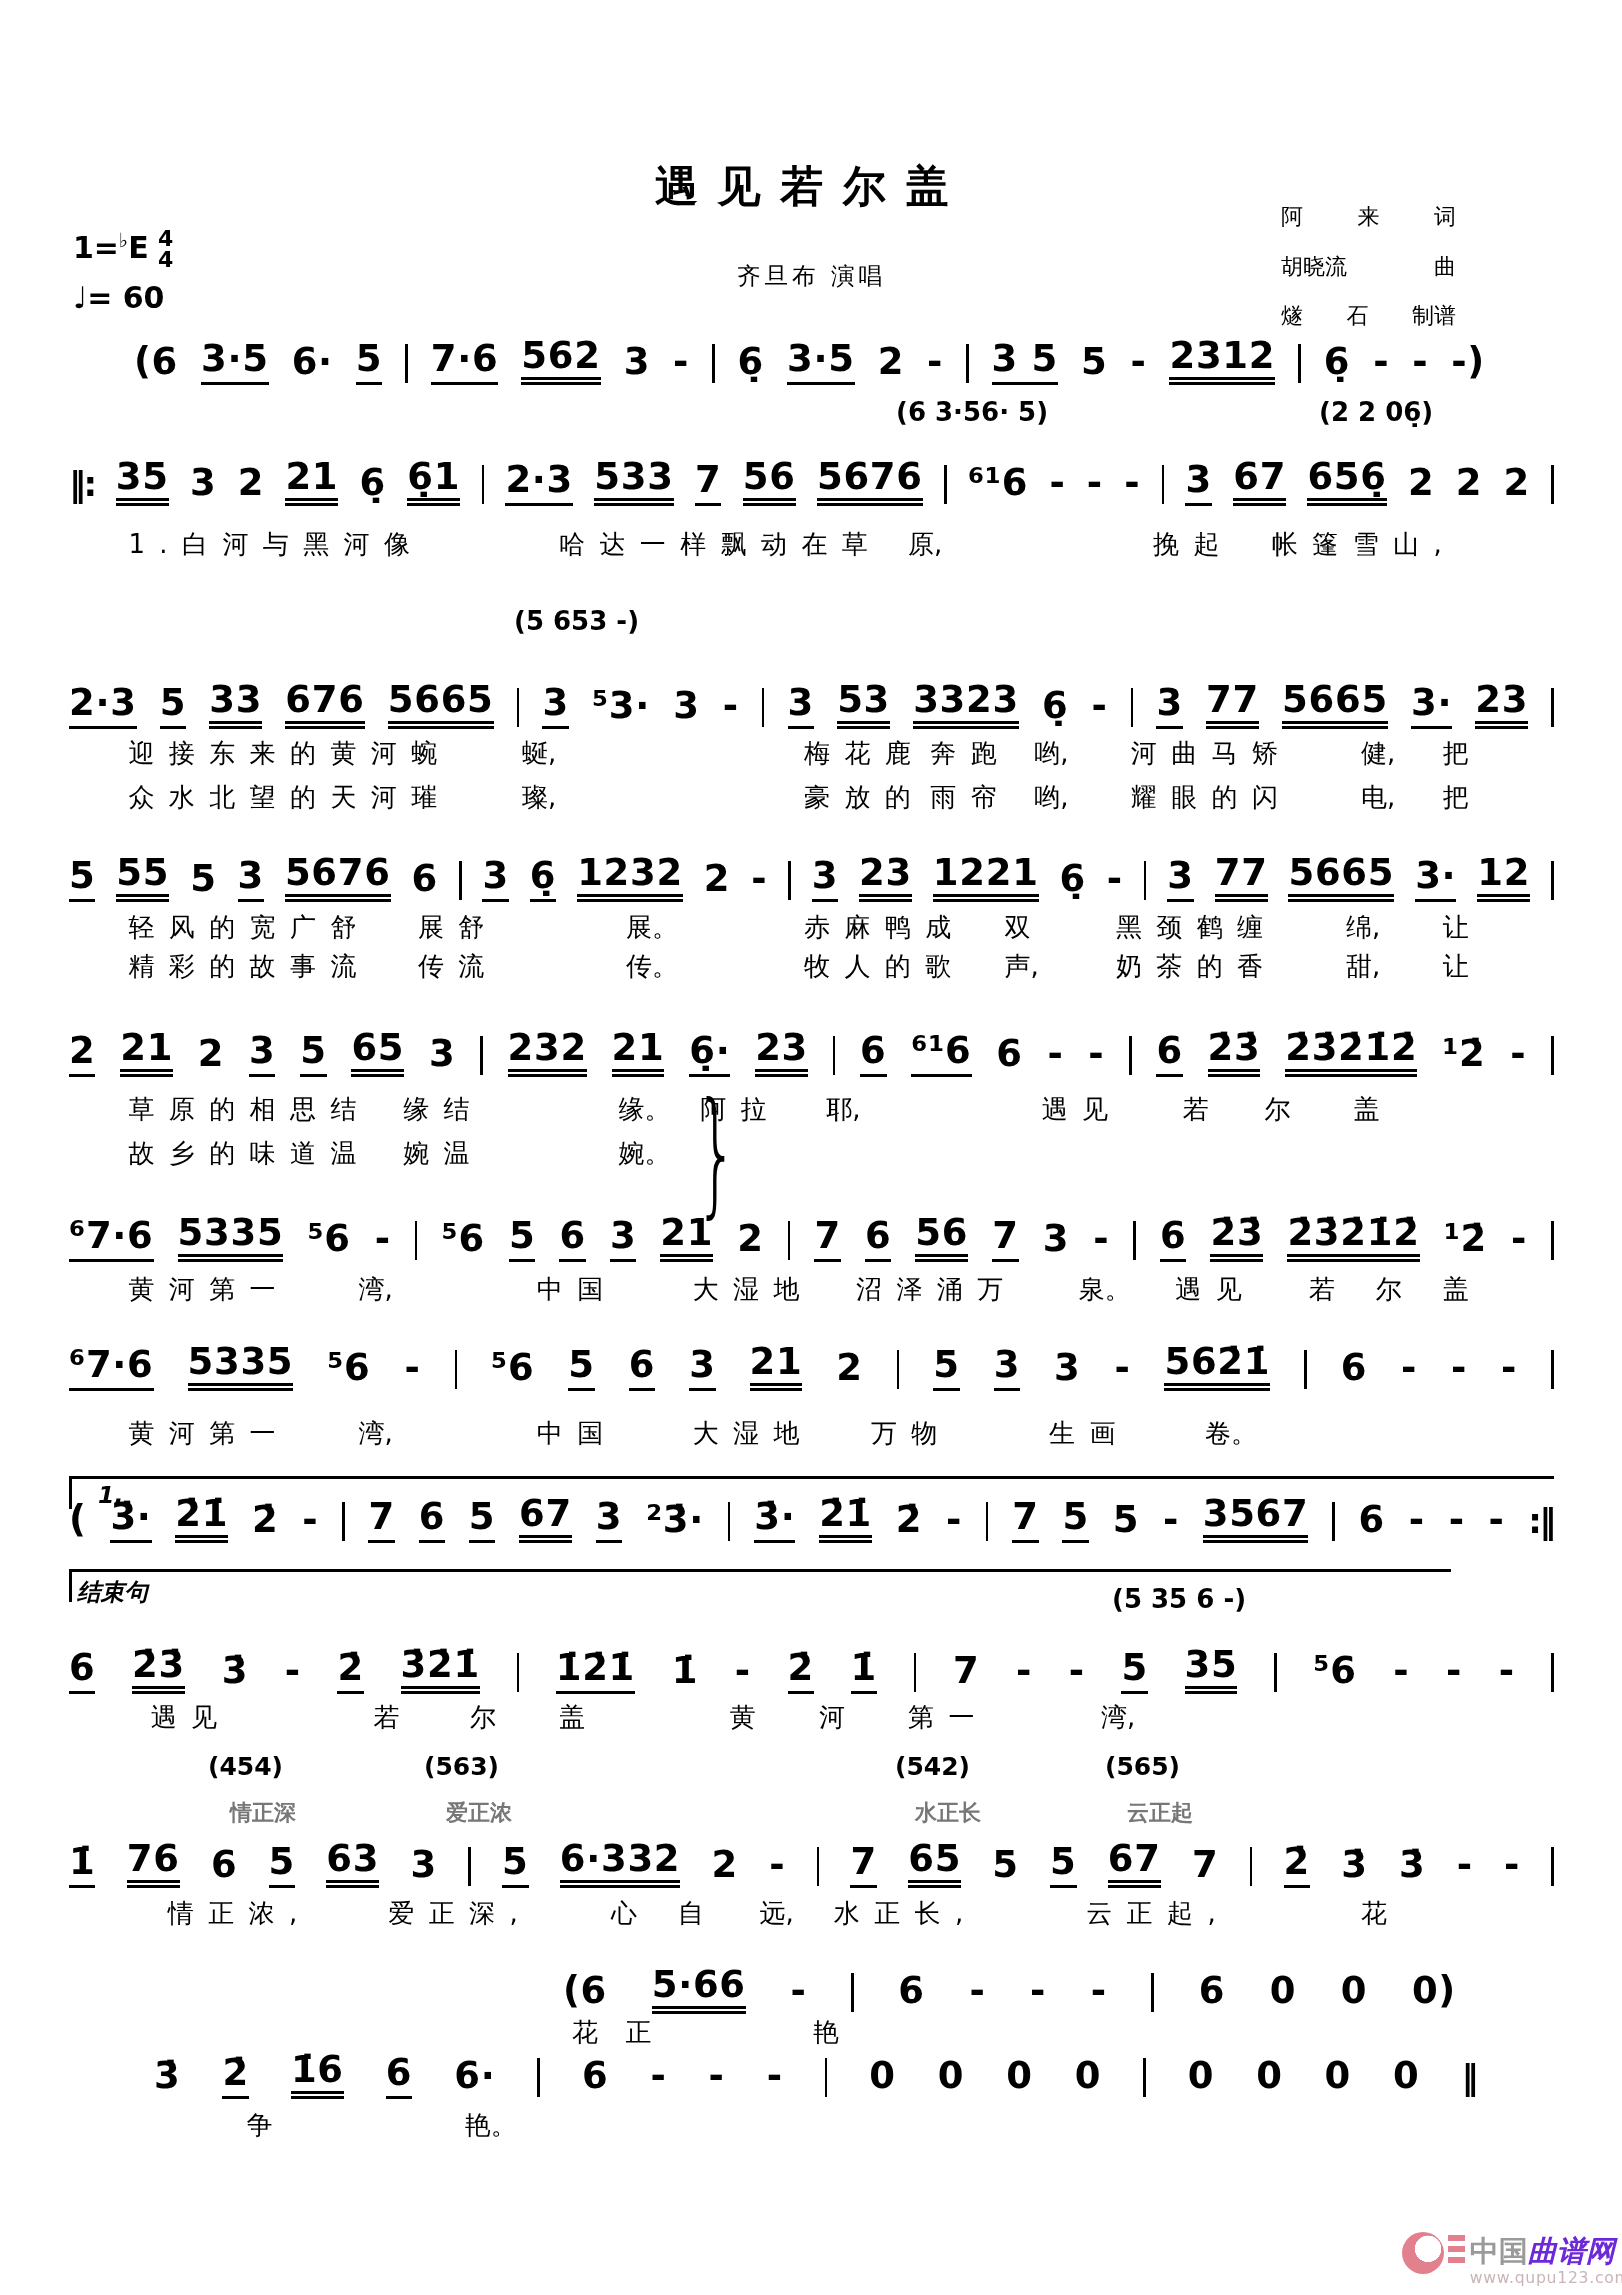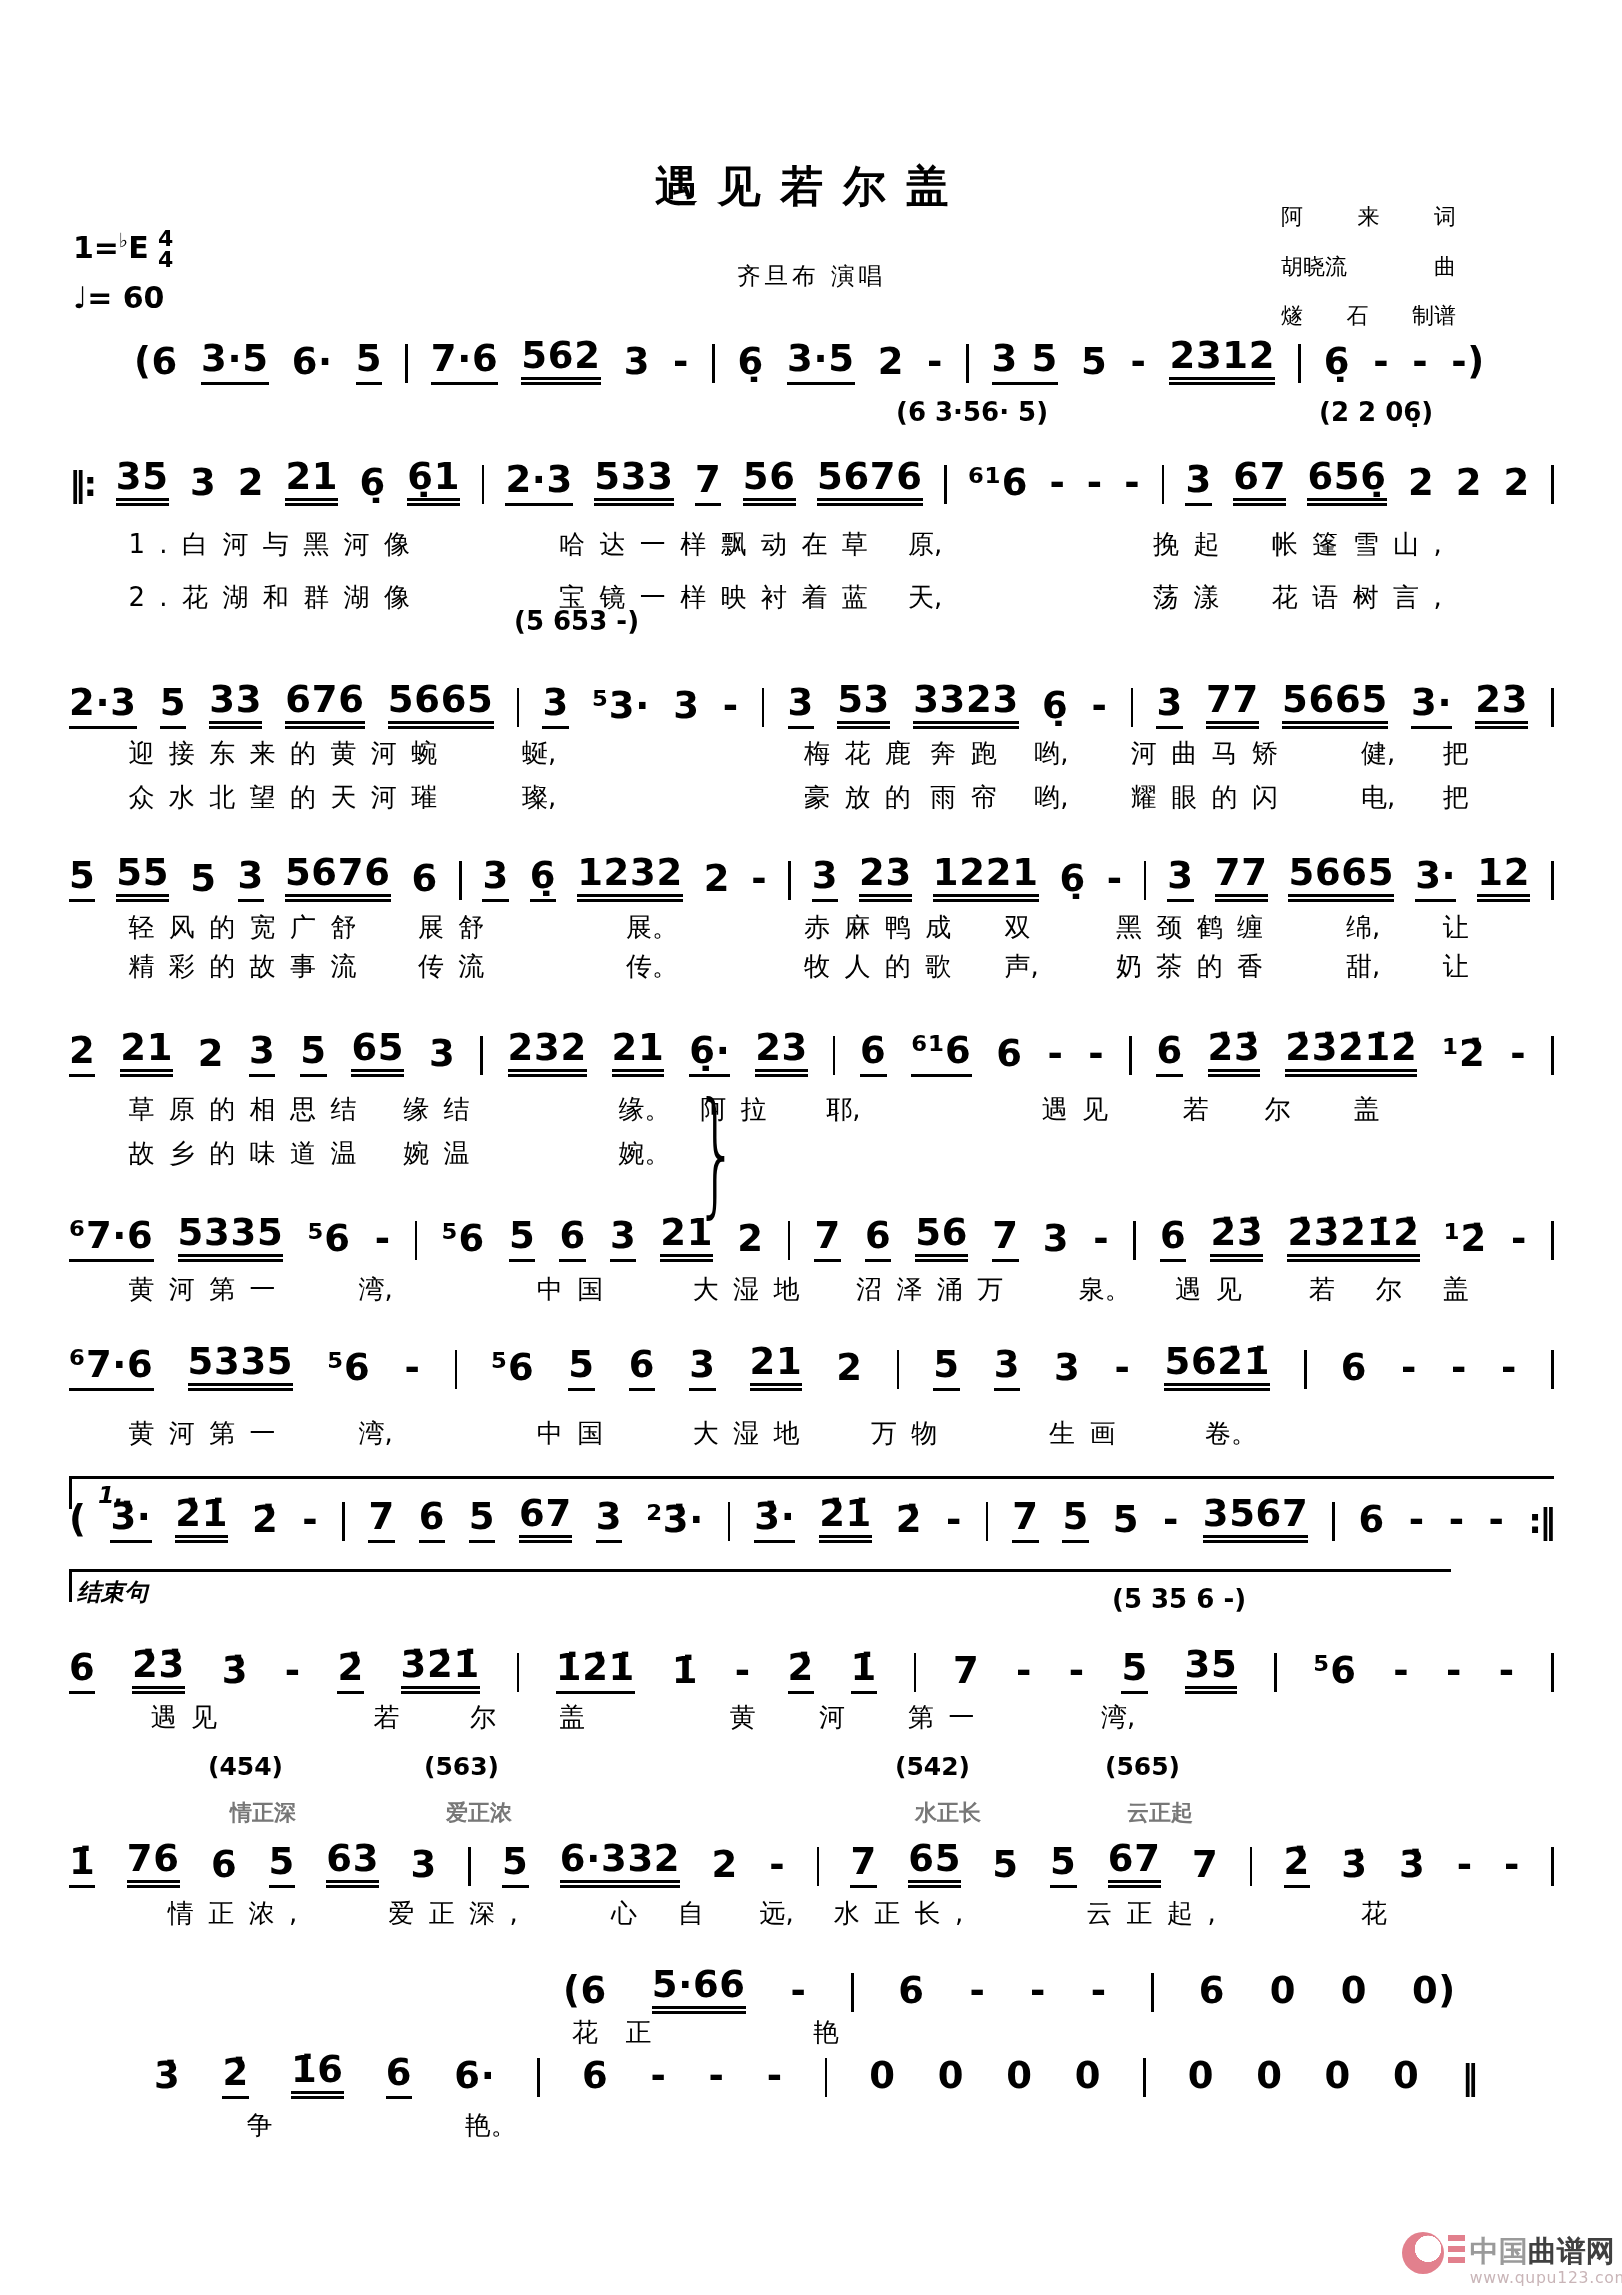--- a/index.html
+++ b/index.html
@@ -38,21 +38,21 @@
   #brace{position:absolute;font-size:85px;font-weight:300;transform:scaleY(1.6) scaleX(0.8);
          transform-origin:left top;}
   
   #watermark{position:absolute;right:5.2px;bottom:2.6px;width:216px;height:72px;}
   #wm-logo{position:absolute;left:0;top:11.8px;width:42px;height:42px;border-radius:50%;
            background:radial-gradient(circle at 62% 40%, #ffffff 0 36%, #e2808d 37% 100%);}
   #wm-bars{position:absolute;left:46px;top:14.4px;width:17px;}
   #wm-bars div{height:6.5px;background:#e2808d;margin-bottom:4.6px;}
   #wm-site{position:absolute;left:68px;top:11.8px;font-size:29px;font-weight:bold;white-space:nowrap;}
   #wm-site .g{color:#9a9a9a;}
-  #wm-site .p{color:#404040;}
+  #wm-site .p{color:#6d28d9;font-style:italic;}
   #wm-url{position:absolute;left:68px;top:48px;font-size:15.7px;color:#c9b5b8;letter-spacing:0.7px;}
 </style>
 </head>
 <body>
 
 <div id="page">
 
   <div id="title">遇见若尔盖</div>
   <div id="subtitle">齐旦布 演唱</div>
 
@@ -160,27 +160,20 @@
         <span class="note">2</span>
         <span class="note">2</span>
         <span class="bar"></span>
       </div>
       <div class="lyricline" style="top: 69px;">
         <span class="seg sp" style="left: 4%;">1.白河与黑河像</span>
         <span class="seg sp" style="left: 33%;">哈达一样飘动在草</span>
         <span class="seg" style="left: 56.5%;">原,</span>
         <span class="seg sp" style="left: 73%;">挽起</span>
         <span class="seg sp" style="left: 81%;">帐篷雪山,</span>
-      </div>
-      <div class="lyricline" style="top: 122px;">
-        <span class="seg sp" style="left: 4%;">2.花湖和群湖像</span>
-        <span class="seg sp" style="left: 33%;">宝镜一样映衬着蓝</span>
-        <span class="seg" style="left: 56.5%;">天,</span>
-        <span class="seg sp" style="left: 73%;">荡漾</span>
-        <span class="seg sp" style="left: 81%;">花语树言,</span>
       </div>
     </div>
     <div class="system" style="left: 69px; top: 681px; width: 1485px;">
       <div class="noterow">
         <span class="note u1">2·3</span>
         <span class="note u1">5</span>
         <span class="note u2">33</span>
         <span class="note u2">676</span>
         <span class="note u2">5665</span>
         <span class="bar"></span>

